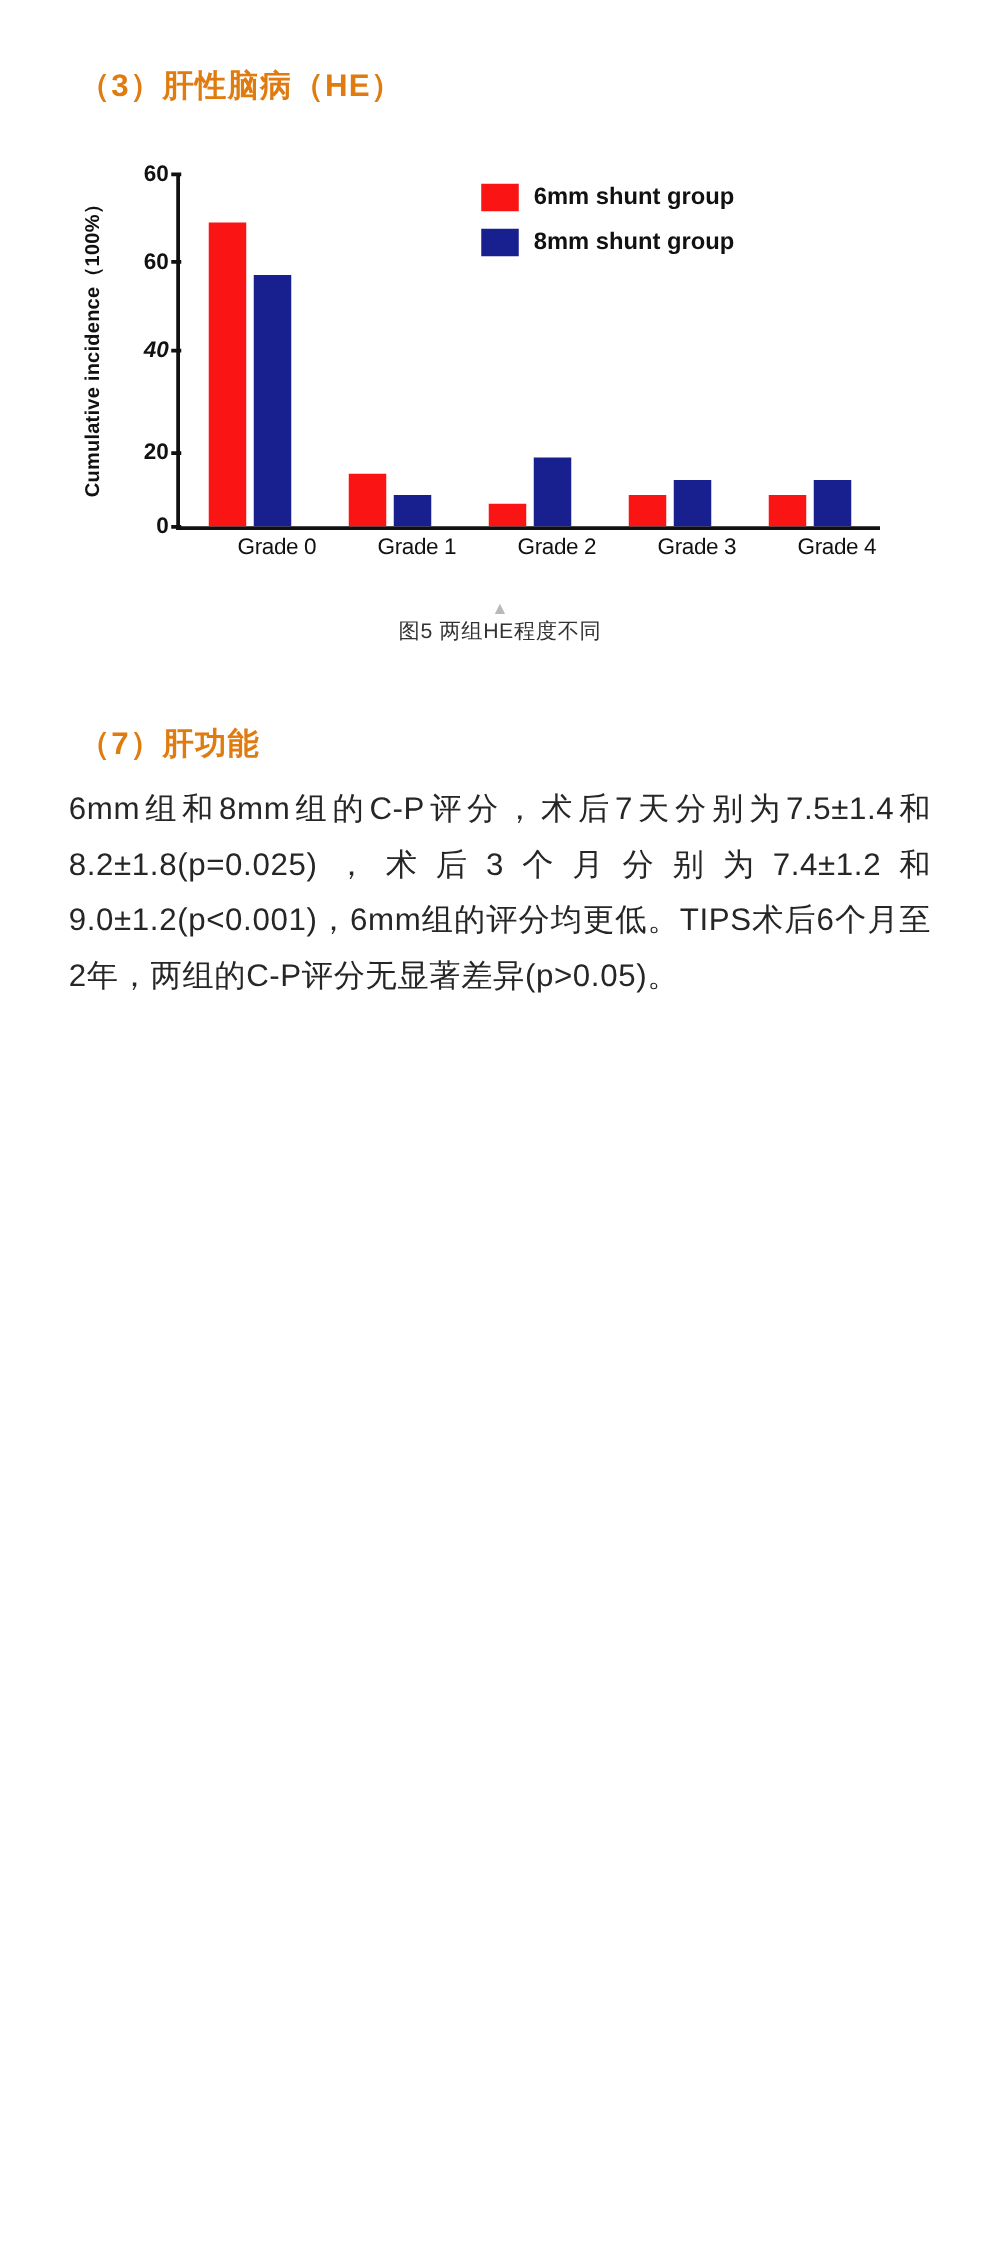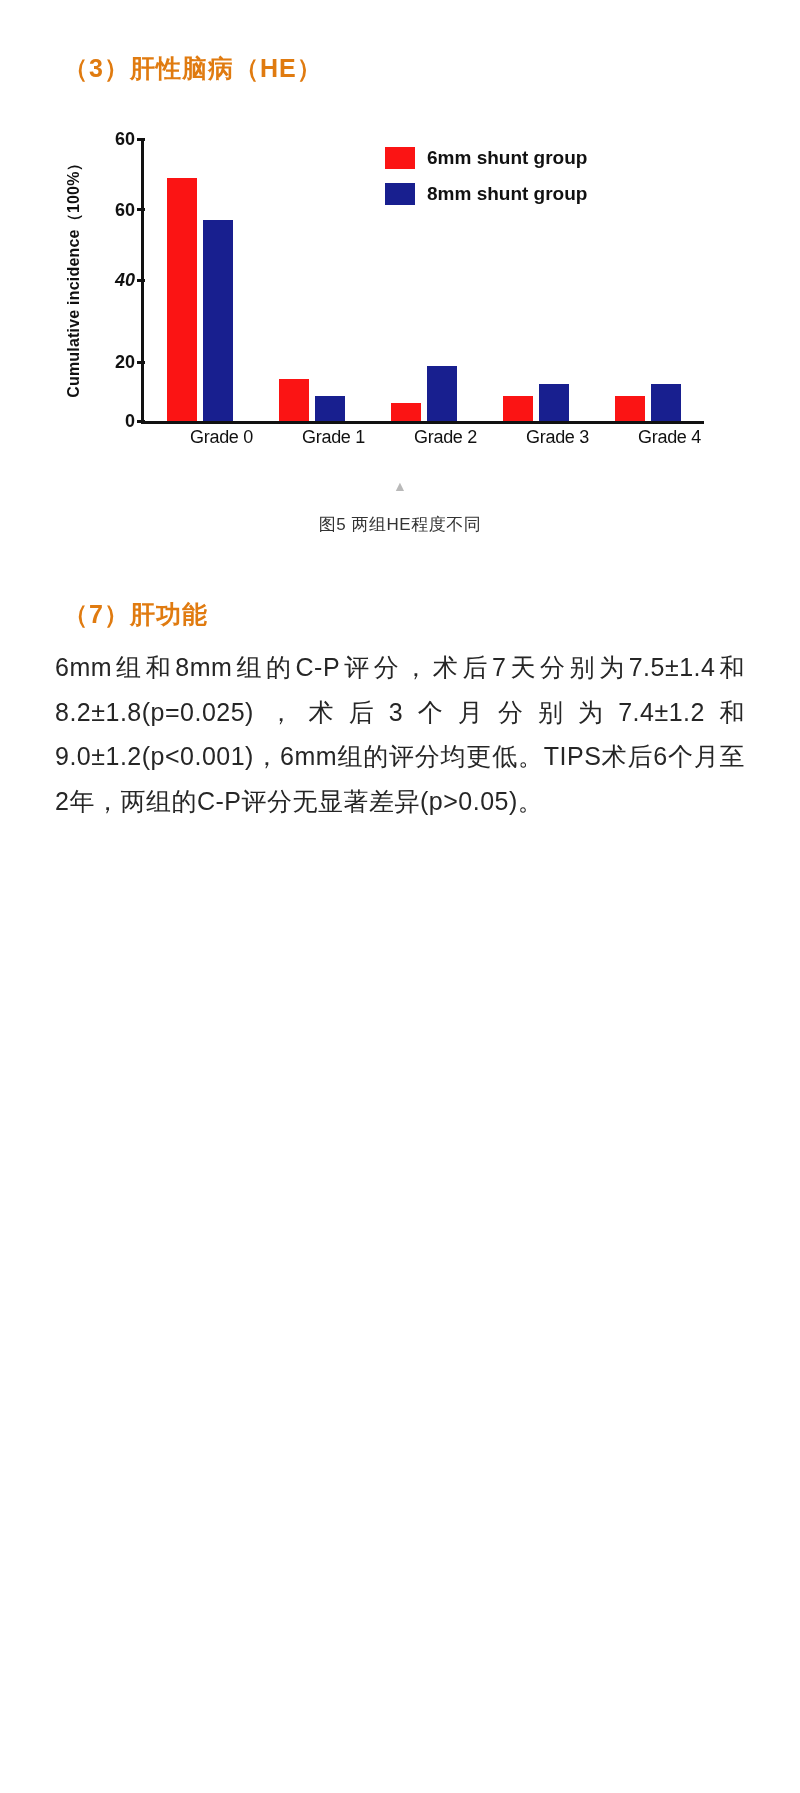--- a/index.html
+++ b/index.html
@@ -161,21 +161,21 @@
     text-align: center;
     margin-top: 18px;
     color: #b9b9b9;
     font-size: 14px;
     line-height: 1;
   }
   .fig-caption {
     text-align: center;
     font-size: 17px;
     color: #333;
-    margin-top: 20px;
+    margin-top: 0;
     letter-spacing: 0.5px;
   }
   .spacer-lg { height: 40px; }
 </style>
 </head>
 <body>
 
 <div class="page">
 
   <h2 class="section-heading">（3）肝性脑病（HE）</h2>

